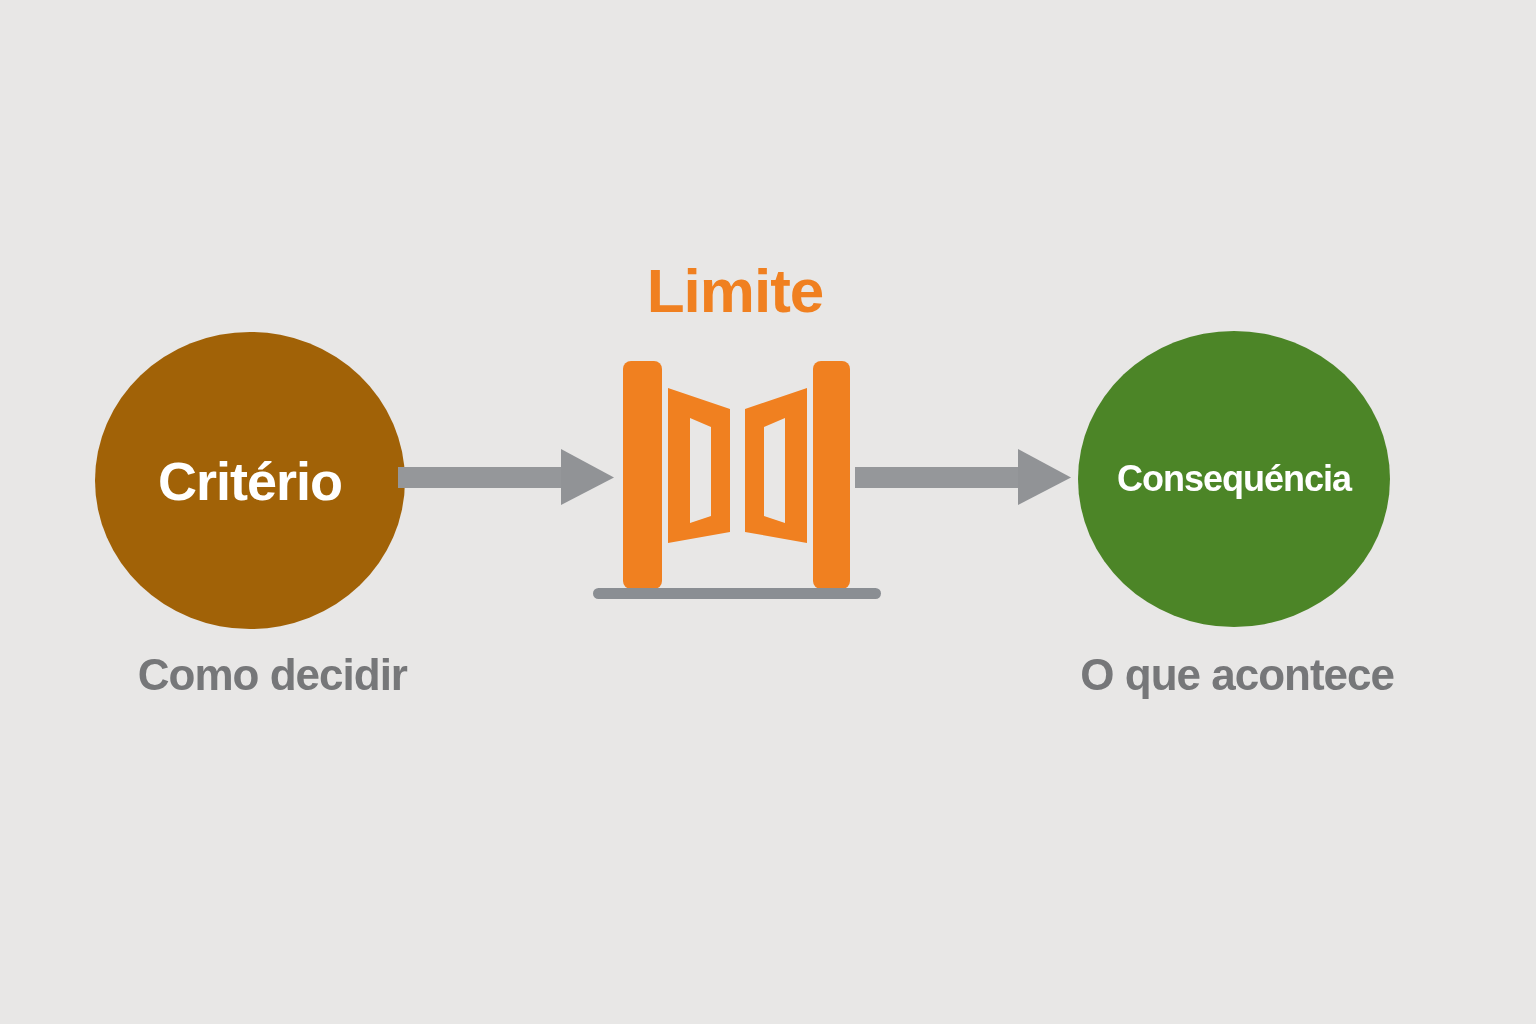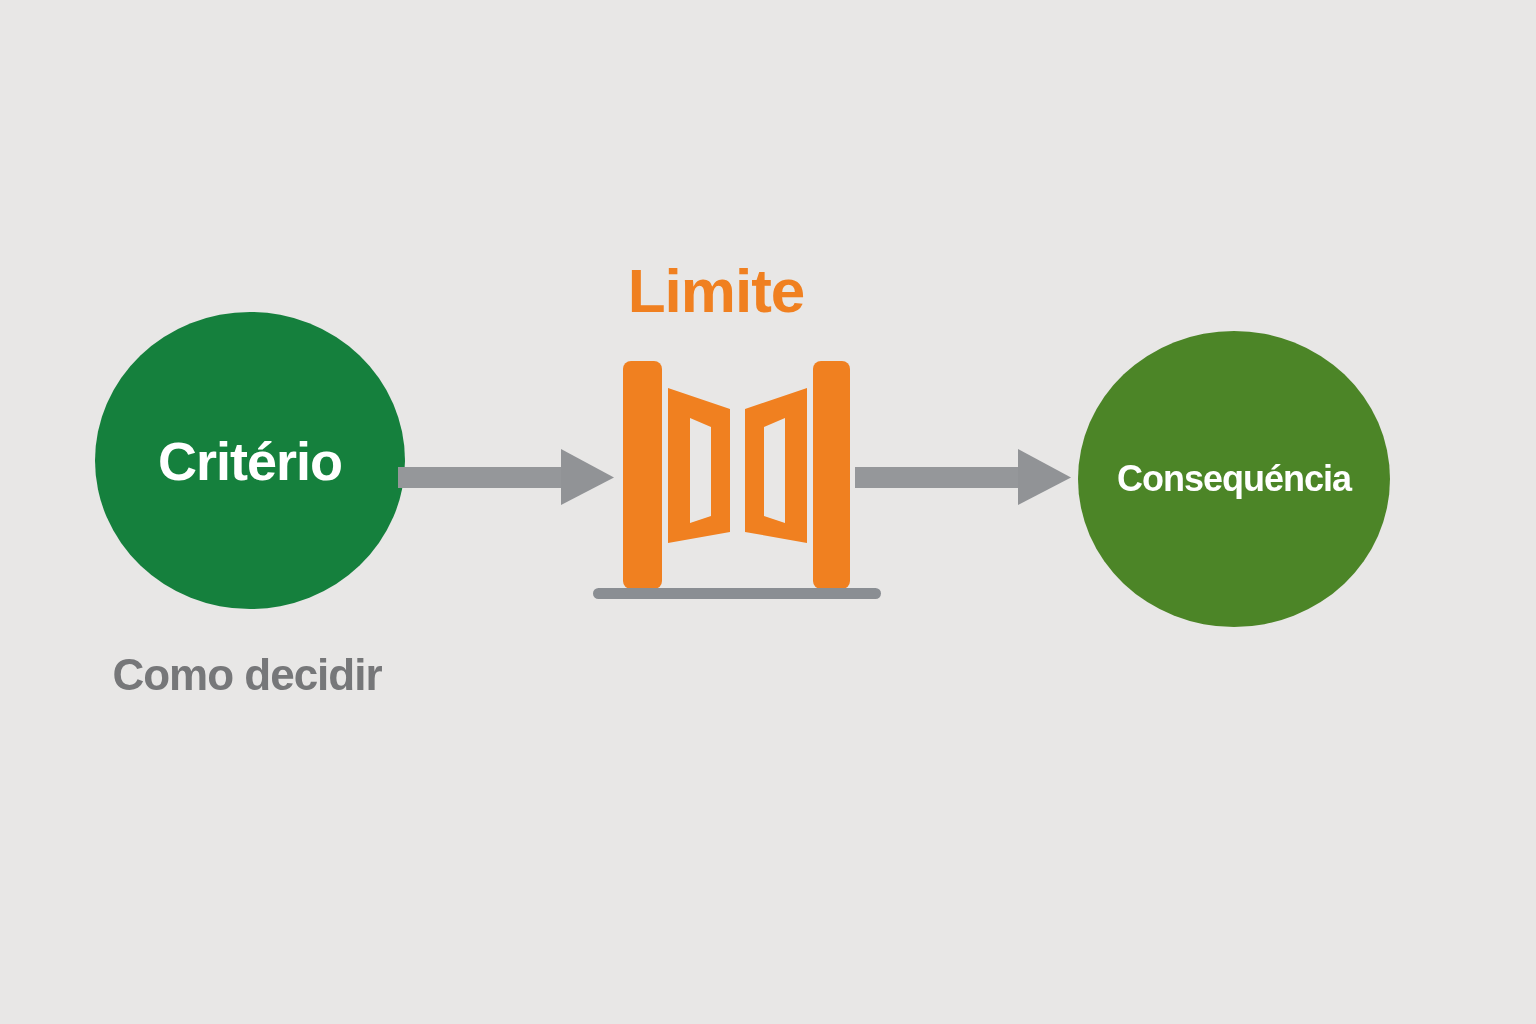--- a/index.html
+++ b/index.html
@@ -14,54 +14,54 @@
     width: 1536px; height: 1024px;
   }
   .circle {
     position: absolute;
     border-radius: 50%;
     display: flex;
     align-items: center;
     justify-content: center;
   }
   .circle-blue {
-    left: 95px; top: 312px;
+    left: 95px; top: 332px;
     width: 310px; height: 297px;
-    background: #15803d;
+    background: #a16207;
   }
   .circle-green {
     left: 1078px; top: 331px;
     width: 312px; height: 296px;
     background: #4c8527;
   }
   .circle-label {
     color: #ffffff;
     font-weight: bold;
     letter-spacing: -1px;
     white-space: nowrap;
   }
   .circle-blue .circle-label { font-size: 54px; }
   .circle-green .circle-label { font-size: 36px; }
   .sublabel {
     position: absolute;
     top: 650px;
     width: 320px;
-    text-align: center;
+    text-align: right;
     color: #767779;
     font-size: 44px;
     font-weight: bold;
     letter-spacing: -1px;
     white-space: nowrap;
   }
   .sublabel-left   { left: 87px;  }
   .sublabel-center { left: 575px; }
   .sublabel-right  { left: 1074px; }
   .gate-title {
     position: absolute;
-    left: 556px; top: 255px;
+    left: 575px; top: 255px;
     width: 320px;
     text-align: center;
     color: #f08020;
     font-size: 62px;
     font-weight: bold;
     letter-spacing: -1px;
     white-space: nowrap;
   }
   .gate-icon-wrap {
     position: absolute;
@@ -110,14 +110,15 @@
 
 
   <svg class="arrow arrow-2" viewBox="0 0 218 60">
     <rect x="0" y="20" width="166" height="21" fill="#95979a"></rect>
     <polygon points="163,2 216,30.5 163,58" fill="#919396"></polygon>
   </svg>
 
   <div class="circle circle-green">
     <span class="circle-label">Consequéncia</span>
   </div>
+  <div class="sublabel sublabel-right">O que acontece</div>
 
 </div>
 
 </body></html>

